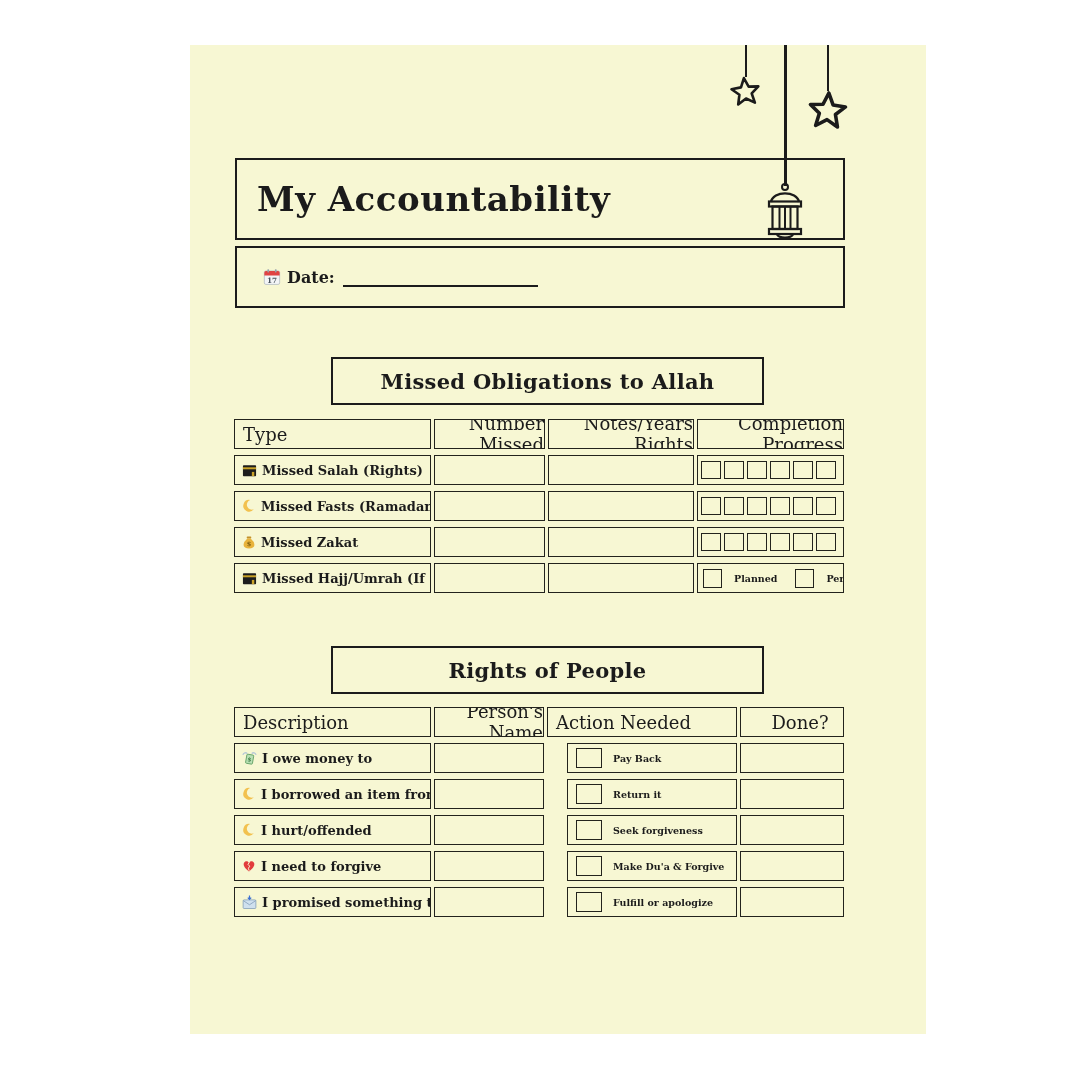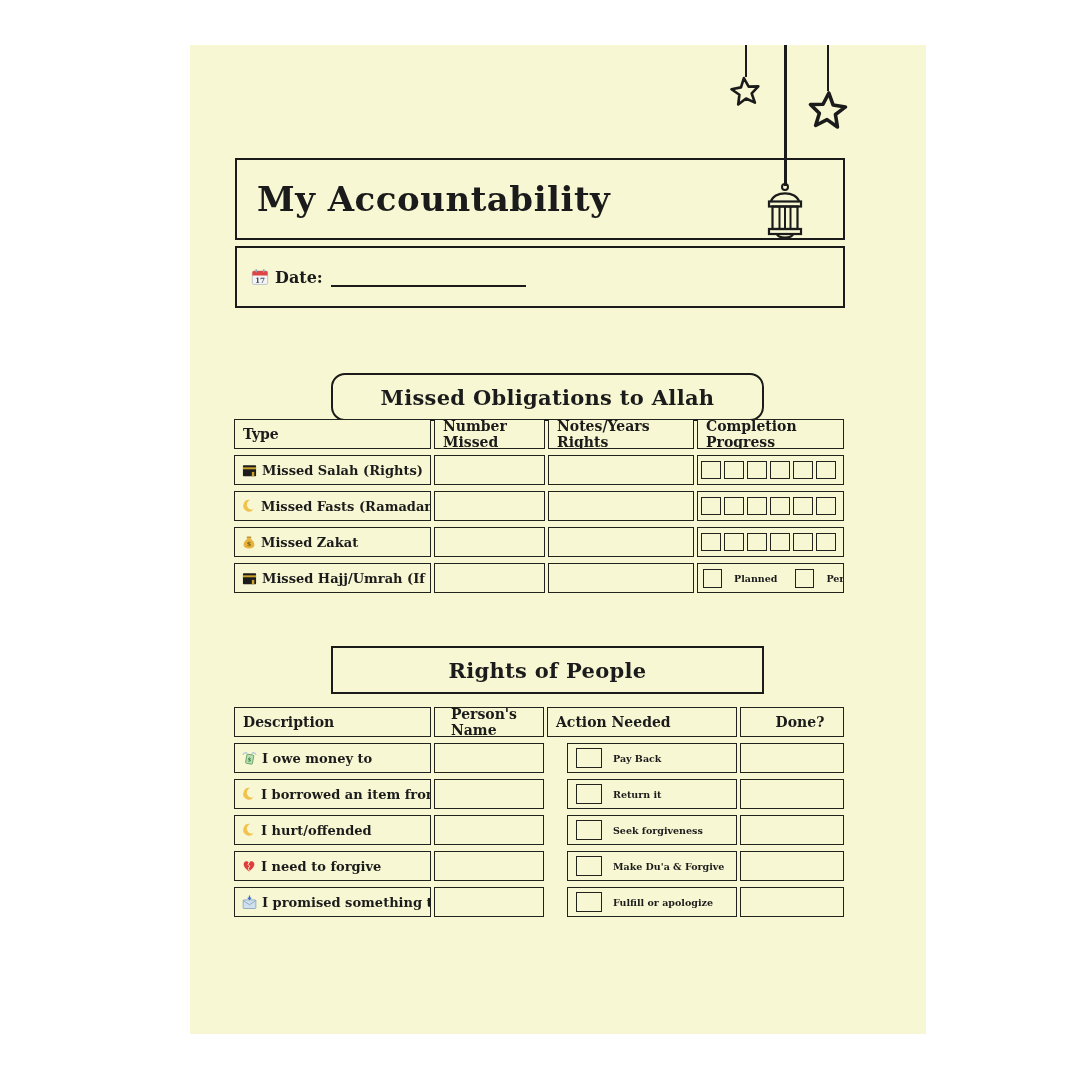--- a/index.html
+++ b/index.html
@@ -16,39 +16,39 @@
   }
   .string { position:absolute; background:#1b1b1b; }
   .deco { position:absolute; }
   .box {
     position:absolute; border:2px solid #1b1b1b; box-sizing:border-box;
     display:flex; align-items:center;
   }
   .title-box { left:45px; top:113px; width:610px; height:82px; padding-left:20px; }
   .title-text { font-size:34px; font-weight:600; letter-spacing:.5px; }
   .lantern-wrap { position:absolute; left:571px; top:138px; }
-  .date-box { left:45px; top:201px; width:610px; height:62px; padding-left:14px; }
+  .date-box { left:45px; top:201px; width:610px; height:62px; padding-left:26px; }
   .date-label { font-size:16px; font-weight:600; margin-left:6px; }
   .date-line { display:inline-block; width:195px; border-bottom:2px solid #1b1b1b; height:18px; margin-left:8px; }
   .section-box { left:141px; width:433px; height:48px; justify-content:center; }
-  .section-box.s1 { top:328px;border-radius:14px; }
+  .section-box.s1 { top:312px; }
   .section-box.s2 { top:601px; }
   .section-title { font-size:21px; font-weight:600; letter-spacing:.3px; }
 
   .table {
     position:absolute; display:grid; column-gap:3px; row-gap:6px;
     width:610px; left:44px; grid-auto-rows:30px;
   }
   .t1 { top:374px; grid-template-columns:197px 111px 146px 147px; }
   .t2 { top:662px; grid-template-columns:197px 110px 190px 104px; }
   .cell {
     border:1.6px solid #23231d; box-sizing:border-box; background:#f7f7d3;
     display:flex; align-items:center; overflow:hidden;
   }
-  .hcell { font-size:14px; font-weight:700; padding-left:8px; }
+  .hcell { font-size:18px; font-weight:400; padding-left:8px;text-align:right; }
   .hcell.center { justify-content:center; padding-left:16px; }
   .label-cell { padding-left:7px; gap:5px; font-size:13px; font-weight:600; white-space:nowrap; }
   .icon { display:inline-flex; flex:0 0 auto; }
   .progress-cell { padding-left:3px; gap:3px; }
   .pbox { width:20px; height:18px; border:1.6px solid #23231d; box-sizing:border-box; flex:0 0 auto; background:#f7f7d3; }
   .pp-cell { padding-left:5px; gap:12px;text-align:center; }
   .pbox2 { width:19px; height:19px; border:1.6px solid #23231d; box-sizing:border-box; flex:0 0 auto; }
   .plabel { font-size:9.5px; font-weight:600; white-space:nowrap; }
   .action-cell { padding-left:8px;margin-left:20px; }
   .abox { width:26px; height:20px; border:1.6px solid #23231d; box-sizing:border-box; flex:0 0 auto; margin-right:11px; }

